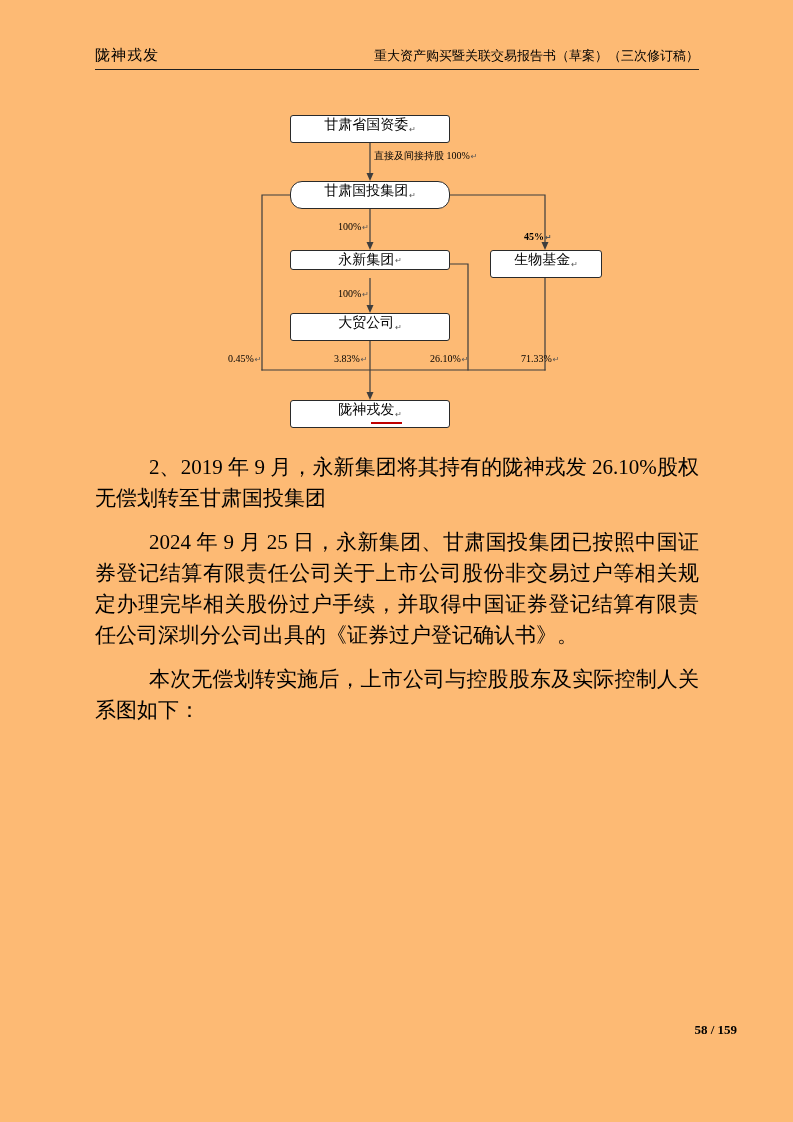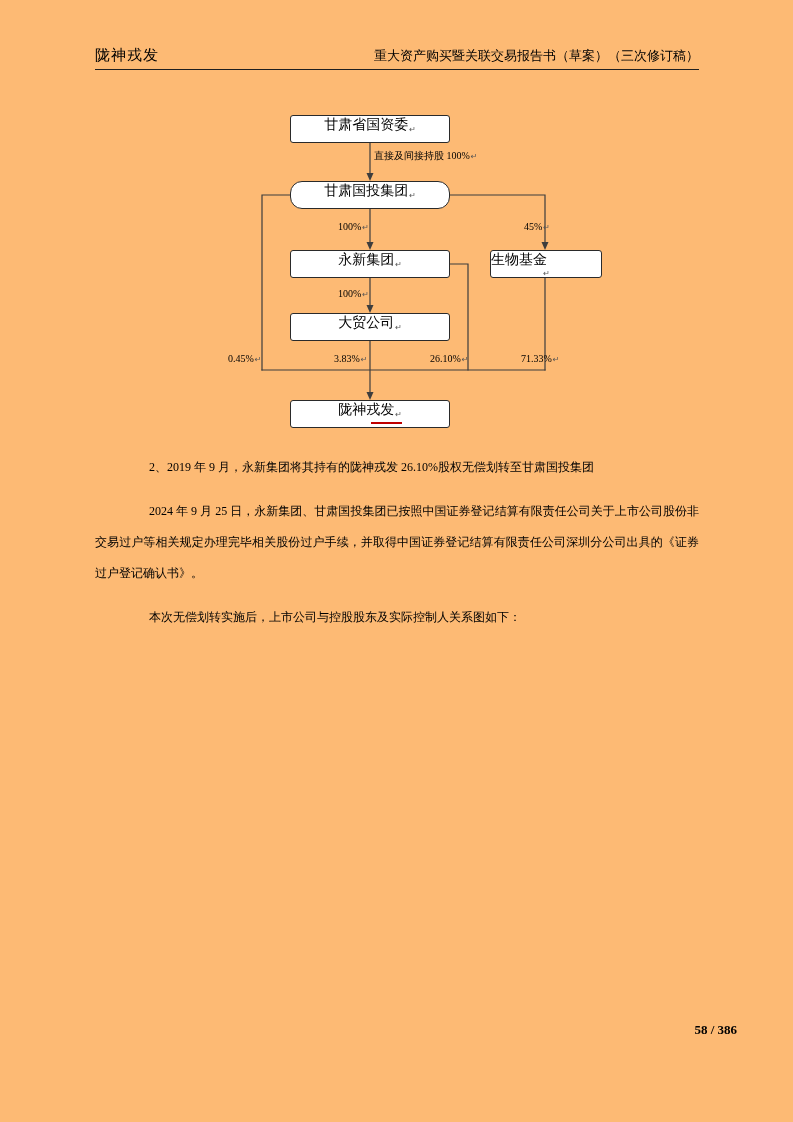--- a/index.html
+++ b/index.html
@@ -22,46 +22,46 @@
   
   .diagram { position:absolute; left:0; top:0; width:793px; height:450px; }
   .connectors { position:absolute; left:0; top:0; }
   .node {
     position:absolute; display:flex; align-items:flex-start; justify-content:center;
     border:1.3px solid #2a2a2a; border-radius:3px; background:#fff;
     font-size:14px; white-space:nowrap;
   }
   .node-sasac    { left:290px; top:115px; width:160px; height:28px; }
   .node-guotou   { left:290px; top:181px; width:160px; height:28px;border-radius:12px; }
-  .node-yongxin  { left:290px; top:250px; width:160px; height:28px; }
-  .node-biofund  { left:490px; top:250px; width:112px; height:28px;flex-direction:column; }
+  .node-yongxin  { left:290px; top:250px; width:160px; height:20px; }
+  .node-biofund  { left:490px; top:250px; width:112px; height:28px; }
   .node-damao    { left:290px; top:313px; width:160px; height:28px; }
   .node-longshen { left:290px; top:400px; width:160px; height:28px; }
   .mark {
     font-size:8px; color:#555; margin-left:1px; align-self:center;
     font-family:"DejaVu Sans",sans-serif;
   }
   .edge-label { position:absolute; font-size:10px; white-space:nowrap; }
   .lbl-direct { left:374px; top:149px; }
   .lbl-p100a  { left:338px; top:221px; }
-  .lbl-p45    { left:524px; top:221px; }
+  .lbl-p45    { left:524px; top:231px;font-weight:bold; }
   .lbl-p100b  { left:338px; top:288px; }
   .lbl-p045   { left:228px; top:353px; }
   .lbl-p383   { left:334px; top:353px; }
   .lbl-p2610  { left:430px; top:353px; }
   .lbl-p711   { left:521px; top:353px; }
   .redline {
     position:absolute; left:80px; bottom:3px; width:31px; height:2px;
     background:#c00000;
   }
 
   
   .body-text {
     position:absolute; left:95px; top:452px; width:604px;
-    font-size:12px; line-height:31px; text-align:justify;
+    font-size:21px; line-height:31px; text-align:justify;
   }
   .body-text p { margin:0 0 13px 0; text-indent:54px; }
 
   
   .footer {
     position:absolute; top:1022px; right:56px;
     font-size:13px; font-weight:bold; white-space:nowrap;
   }
 </style>
 </head>
@@ -156,16 +156,16 @@
 
   </div>
 
   <div class="body-text">
     <p>2、2019 年 9 月，永新集团将其持有的陇神戎发 26.10%股权无偿划转至甘肃国投集团</p>
     <p>2024 年 9 月 25 日，永新集团、甘肃国投集团已按照中国证券登记结算有限责任公司关于上市公司股份非交易过户等相关规定办理完毕相关股份过户手续，并取得中国证券登记结算有限责任公司深圳分公司出具的《证券过户登记确认书》。</p>
     <p>本次无偿划转实施后，上市公司与控股股东及实际控制人关系图如下：</p>
   </div>
 
   <div class="footer">
-    <span>58</span><span> / </span><span>386</span>
+    <span>58</span><span> / </span><span>159</span>
   </div>
 
 </div>
 
 </body></html>

